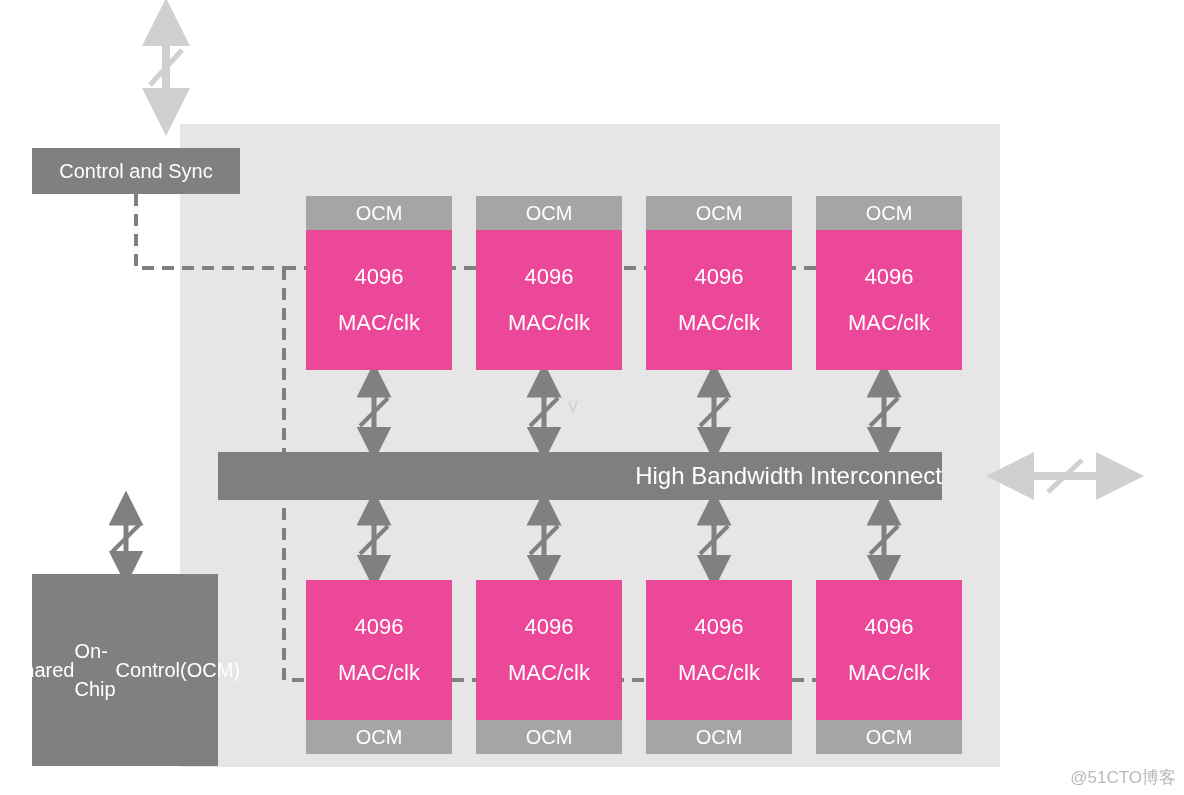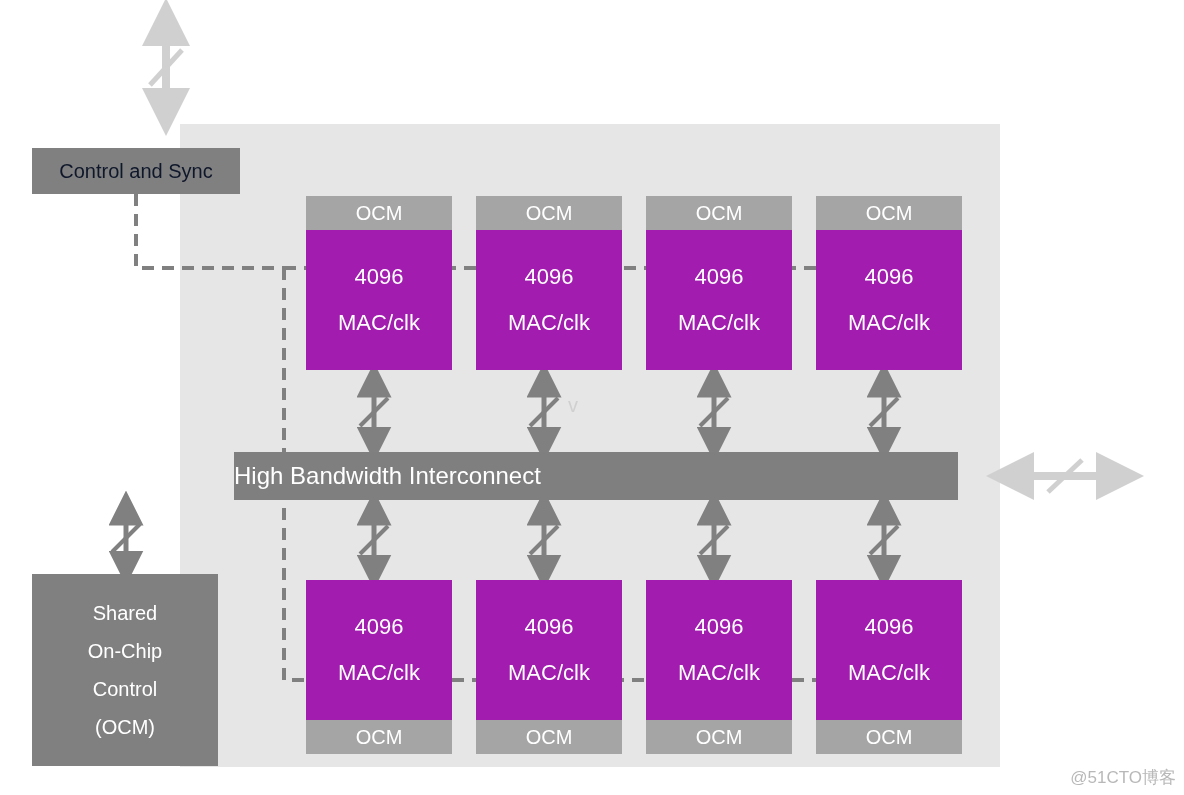--- a/index.html
+++ b/index.html
@@ -27,71 +27,70 @@
     height: 643px;
     background: #e6e6e6;
   }
   .control-box {
     position: absolute;
     left: 32px;
     top: 148px;
     width: 208px;
     height: 46px;
     background: #808080;
-    color: #0f172a;
+    color: #ffffff;
     display: flex;
     align-items: center;
     justify-content: center;
     font-size: 20px;
   }
   .shared-ocm-box {
     position: absolute;
     left: 32px;
     top: 574px;
     width: 186px;
     height: 192px;
     background: #808080;
     color: #ffffff;
     display: flex;
-    flex-direction: column;
+    flex-direction: row;
     align-items: center;
     justify-content: center;
     font-size: 20px;
     line-height: 1.9;
   }
   .interconnect-bar {
     position: absolute;
     left: 218px;
     top: 452px;
     width: 724px;
     height: 48px;
     background: #7f7f7f;
     color: #ffffff;
     display: flex;
     align-items: center;
-    justify-content: flex-start;
+    justify-content: flex-end;
     font-size: 24px;
-    margin-left: 16px;
   }
   .mac-block {
     position: absolute;
     width: 146px;
   }
   .mac-ocm {
     height: 34px;
     background: #a5a5a5;
     color: #ffffff;
     display: flex;
     align-items: center;
     justify-content: center;
     font-size: 20px;
   }
   .mac-body {
     height: 140px;
-    background: #a21caf;
+    background: #ec4899;
     color: #ffffff;
     display: flex;
     flex-direction: column;
     align-items: center;
     justify-content: center;
     font-size: 22px;
     gap: 20px;
   }
   .v-label {
     position: absolute;

